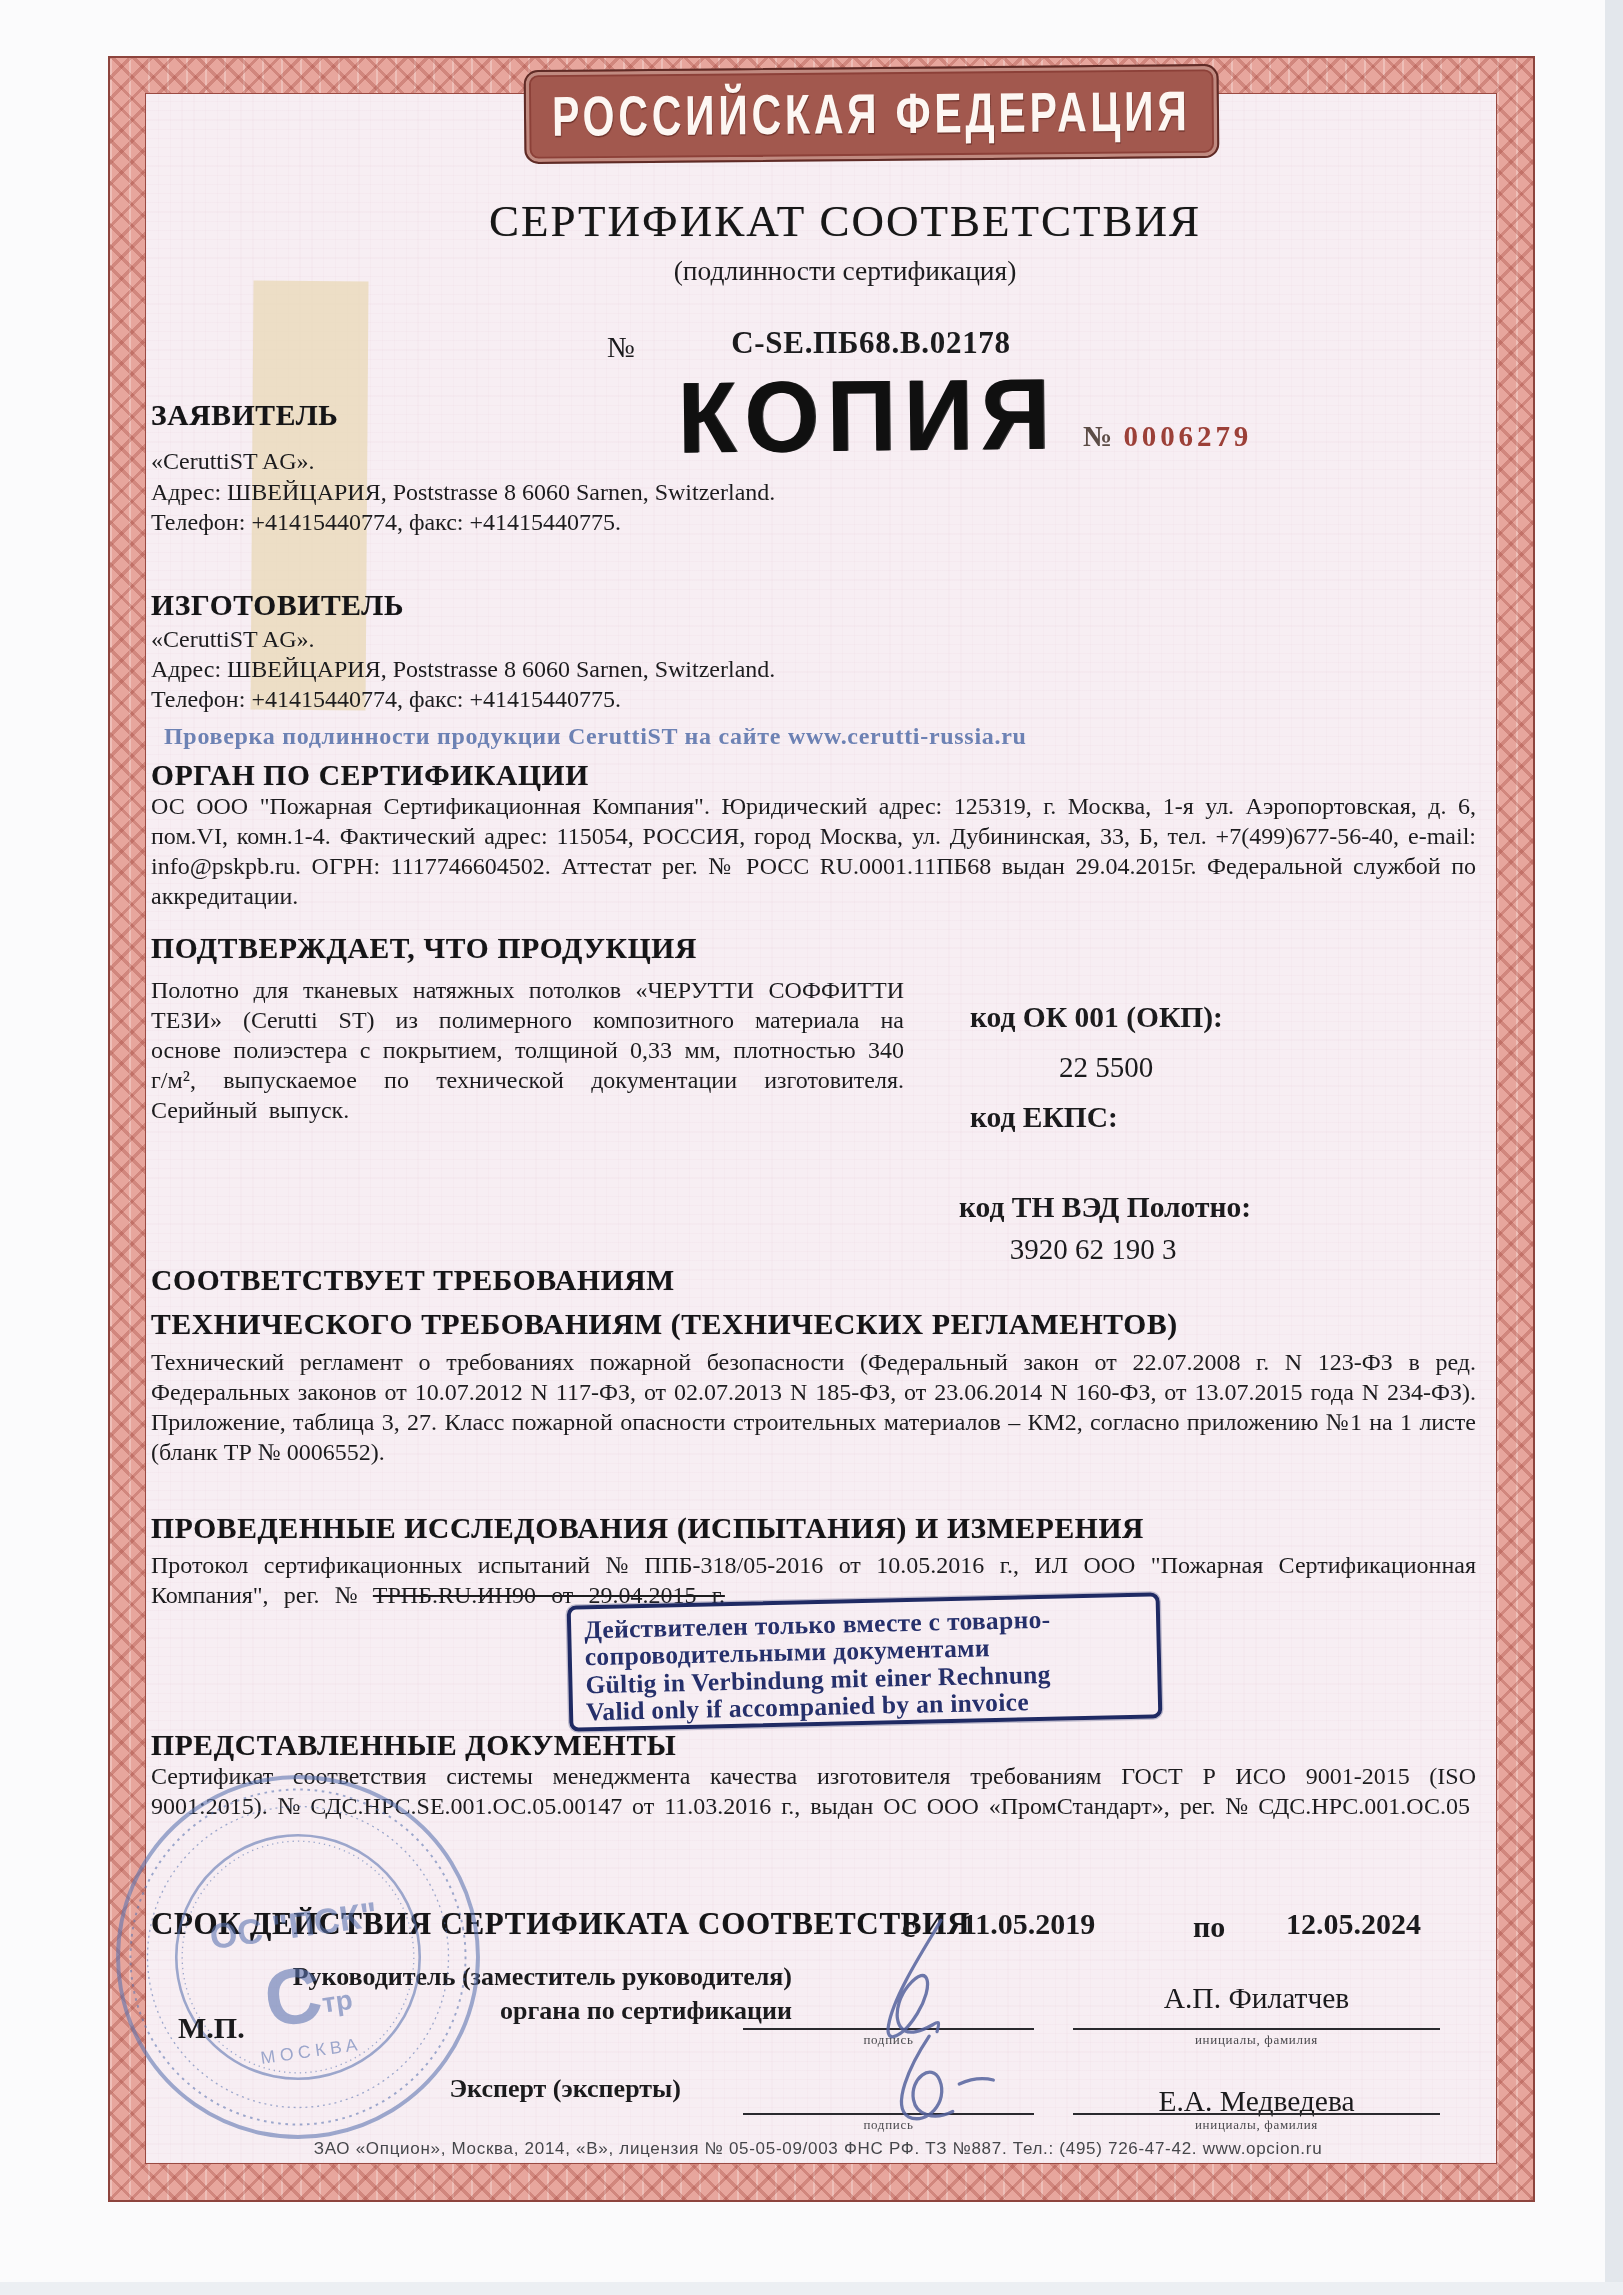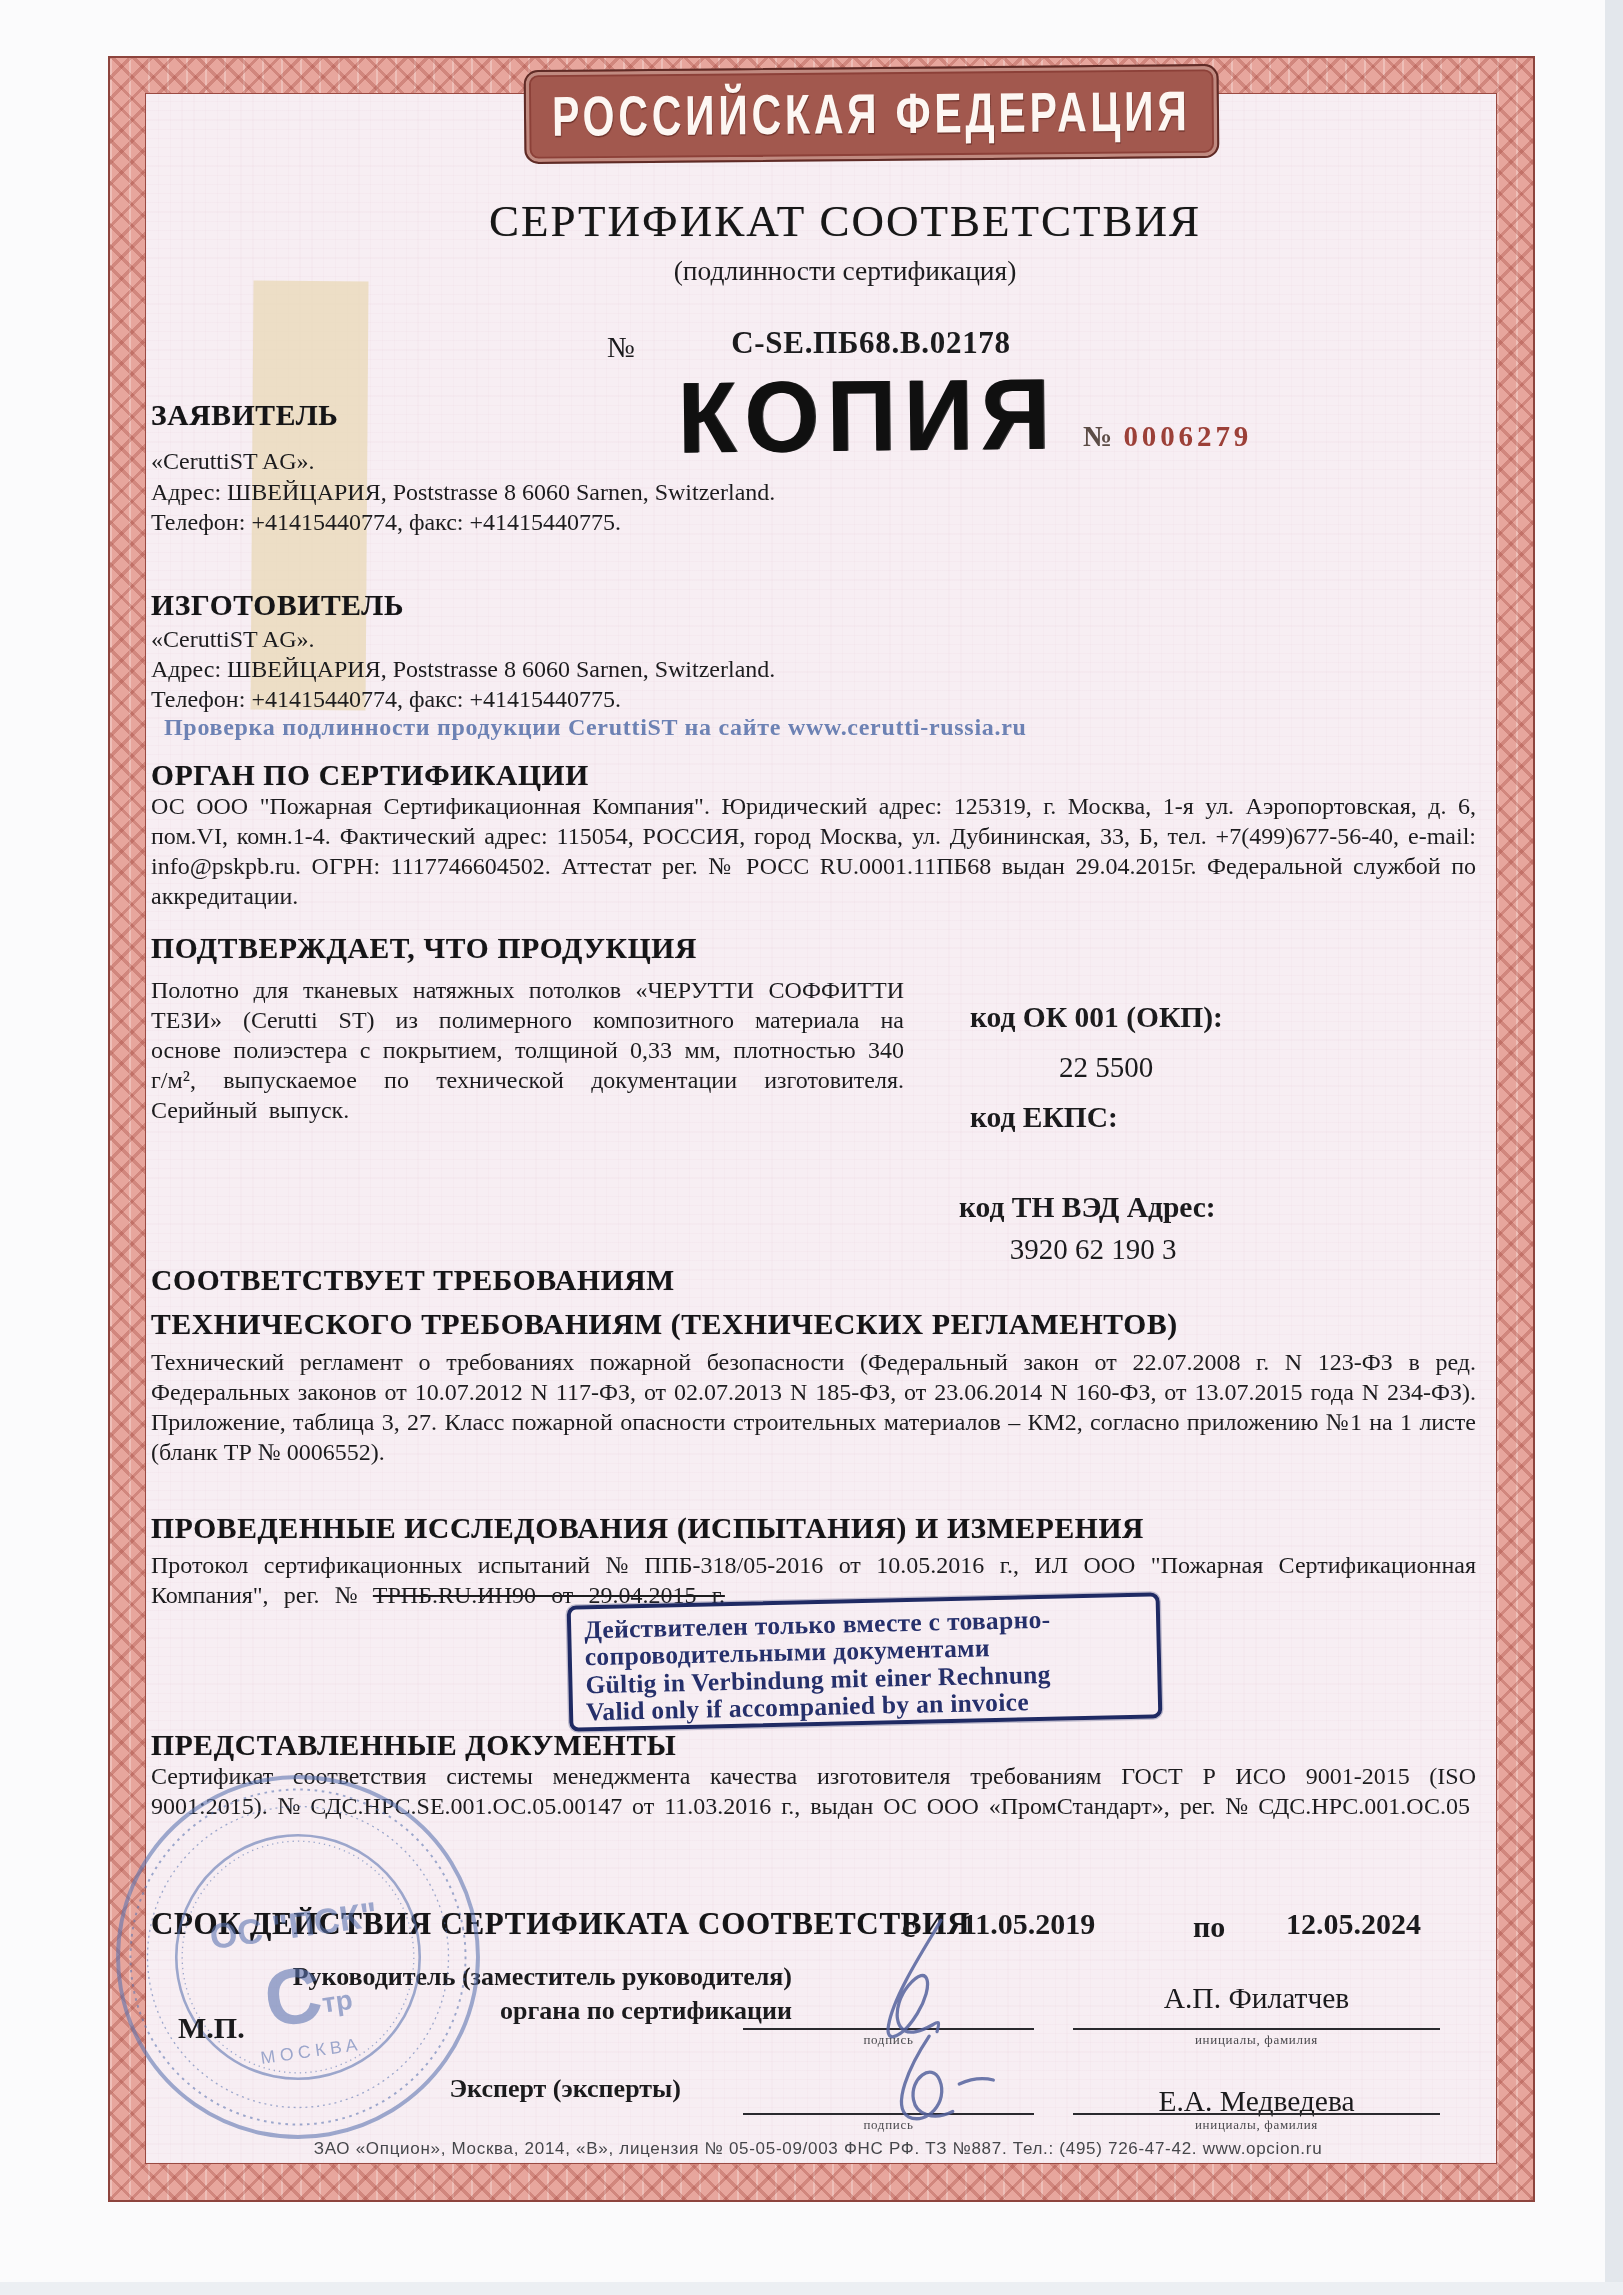--- a/index.html
+++ b/index.html
@@ -76,21 +76,21 @@
     left:1083px;top:420px;font-size:29px;letter-spacing:2px;z-index:4;white-space:nowrap;
   }
   .blank-no .nl{color:#5c4c46;font-weight:700;}
   .blank-no .nv{color:#9c4038;font-weight:700;letter-spacing:3.9px;}
   
   .h{font-weight:700;font-size:29.5px;letter-spacing:0.7px;color:#151517;z-index:4;white-space:nowrap;
      text-shadow:0 0 0.7px rgba(21,21,23,.4);}
   .b{font-size:24px;line-height:30px;color:#1c1c1e;text-align:justify;z-index:4;}
   .line1{white-space:nowrap;}
   .blue-note{
-    font-size:24px;font-weight:700;color:#6d82b4;letter-spacing:0.7px;z-index:4;white-space:nowrap;
+    font-size:24px;font-weight:700;color:#6d82b4;letter-spacing:0.7px;z-index:4;white-space:nowrap;margin-top:9px;
   }
   .code-label{font-weight:700;font-size:29.5px;z-index:4;white-space:nowrap;}
   .code-value{font-size:29px;z-index:4;text-align:center;white-space:nowrap;}
   
   .vstamp{
     left:568px;top:1599px;width:593px;height:126px;
     border:4.6px solid #1f2a63;border-radius:9.2px;
     box-shadow:0 0 0 1.3px rgba(31,42,99,.25);
     transform:rotate(-1.3deg);z-index:6;
     padding:6.5px 13px;box-sizing:border-box;
@@ -148,21 +148,21 @@
 <div class="abs blue-note" style="left:164px;top:714px;">Проверка подлинности продукции CeruttiST на сайте www.cerutti-russia.ru</div>
 
 <div class="abs h" style="left:151px;top:759px;">ОРГАН ПО СЕРТИФИКАЦИИ</div>
 <div class="abs b" style="left:151px;top:791px;width:1325px;">ОС ООО "Пожарная Сертификационная Компания". Юридический адрес: 125319, г. Москва, 1-я ул. Аэропортовская, д. 6, пом.VI, комн.1-4. Фактический адрес: 115054, РОССИЯ, город Москва, ул. Дубининская, 33, Б, тел. +7(499)677-56-40, e-mail: info@pskpb.ru. ОГРН: 1117746604502. Аттестат рег. № РОСС RU.0001.11ПБ68 выдан 29.04.2015г. Федеральной службой по аккредитации.</div>
 
 <div class="abs h" style="left:151px;top:932px;">ПОДТВЕРЖДАЕТ, ЧТО ПРОДУКЦИЯ</div>
 <div class="abs b" style="left:151px;top:975px;width:753px;word-spacing:5.2px;">Полотно для тканевых натяжных потолков «ЧЕРУТТИ СОФФИТТИ ТЕЗИ» (Cerutti ST) из полимерного композитного материала на основе полиэстера с покрытием, толщиной 0,33 мм, плотностью 340 г/м², выпускаемое по технической документации изготовителя. Серийный выпуск.</div>
 <div class="abs code-label" style="left:970px;top:1001px;">код ОК 001 (ОКП):</div>
 <div class="abs code-value" style="left:1021px;top:1051px;width:170px;">22 5500</div>
 <div class="abs code-label" style="left:970px;top:1101px;">код ЕКПС:</div>
-<div class="abs code-label" style="left:959px;top:1191px;">код ТН ВЭД Адрес:</div>
+<div class="abs code-label" style="left:959px;top:1191px;">код ТН ВЭД Полотно:</div>
 <div class="abs code-value" style="left:995px;top:1233px;width:196px;">3920 62 190 3</div>
 
 <div class="abs h" style="left:151px;top:1264px;">СООТВЕТСТВУЕТ ТРЕБОВАНИЯМ</div>
 <div class="abs h" style="left:151px;top:1308px;">ТЕХНИЧЕСКОГО ТРЕБОВАНИЯМ (ТЕХНИЧЕСКИХ РЕГЛАМЕНТОВ)</div>
 <div class="abs b" style="left:151px;top:1347px;width:1325px;">Технический регламент о требованиях пожарной безопасности (Федеральный закон от 22.07.2008 г. N 123-ФЗ в ред. Федеральных законов от 10.07.2012 N 117-ФЗ, от 02.07.2013 N 185-ФЗ, от 23.06.2014 N 160-ФЗ, от 13.07.2015 года N 234-ФЗ). Приложение, таблица 3, 27. Класс пожарной опасности строительных материалов – КМ2, согласно приложению №1 на 1 листе (бланк ТР № 0006552).</div>
 
 <div class="abs h" style="left:151px;top:1512px;">ПРОВЕДЕННЫЕ ИССЛЕДОВАНИЯ (ИСПЫТАНИЯ) И ИЗМЕРЕНИЯ</div>
 <div class="abs b" style="left:151px;top:1550px;width:1325px;word-spacing:9.2px;">
   <span>Протокол сертификационных испытаний № ППБ-318/05-2016 от 10.05.2016 г., ИЛ ООО "Пожарная Сертификационная Компания", рег. № </span><span class="struck">ТРПБ.RU.ИН90 от 29.04.2015 г.</span>
 </div>

